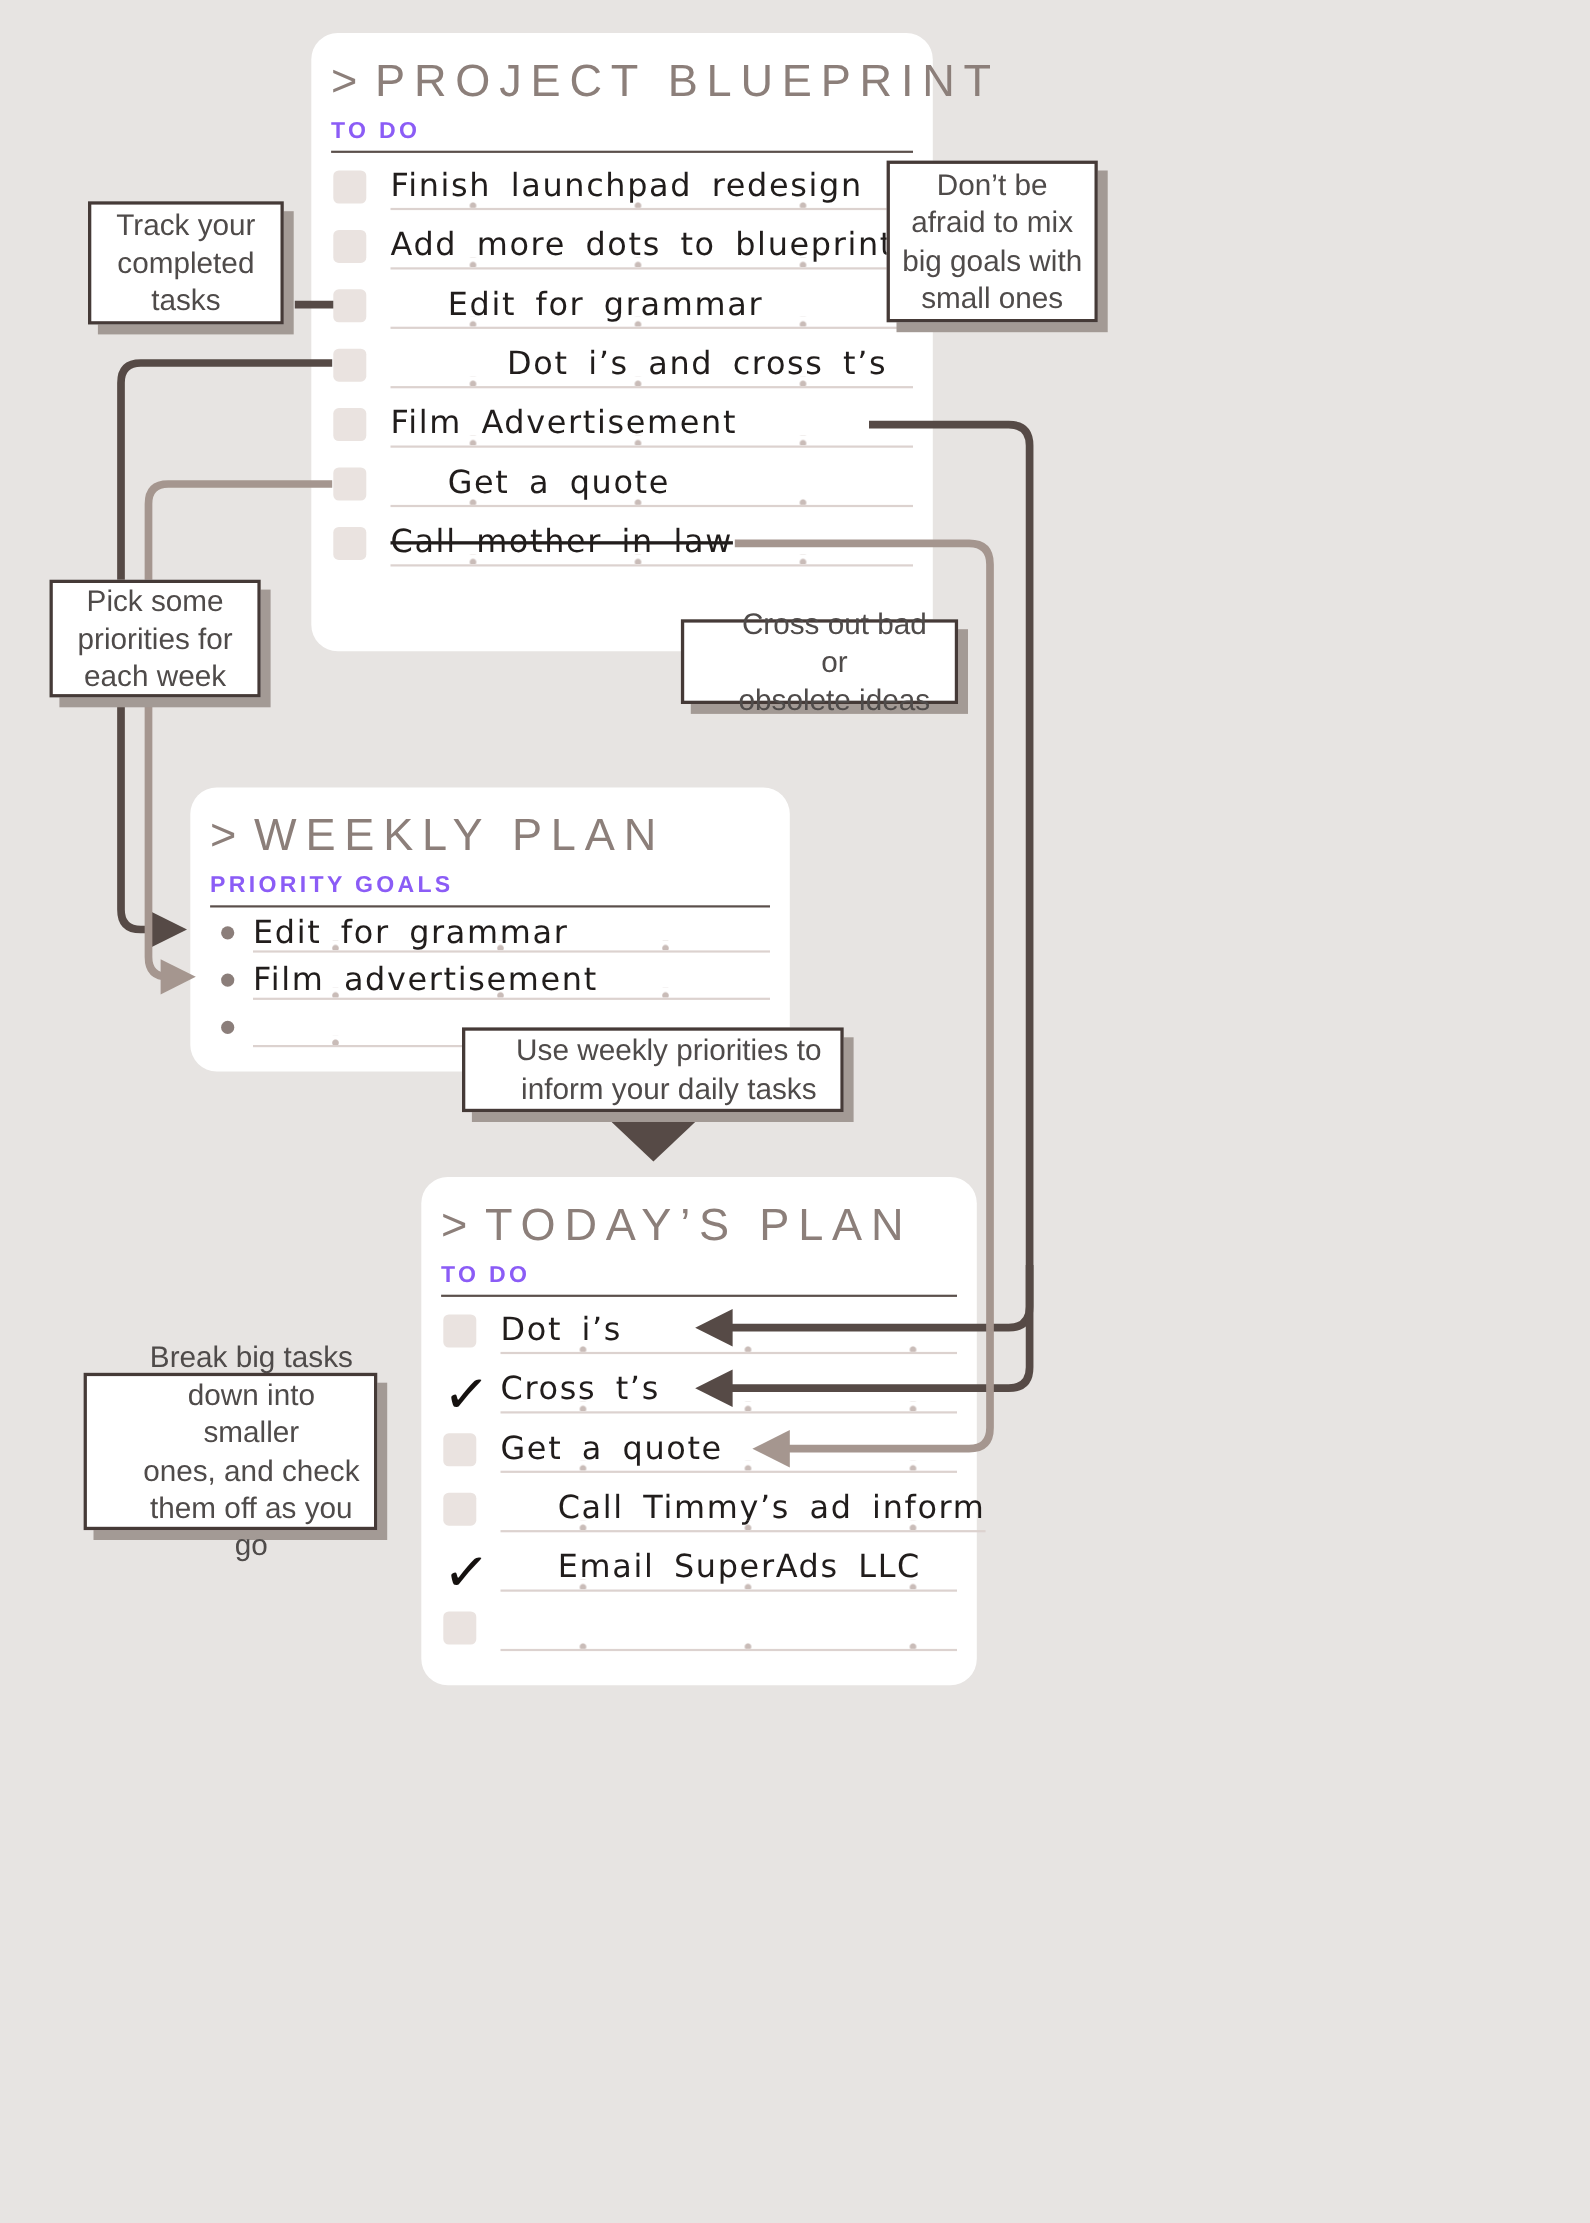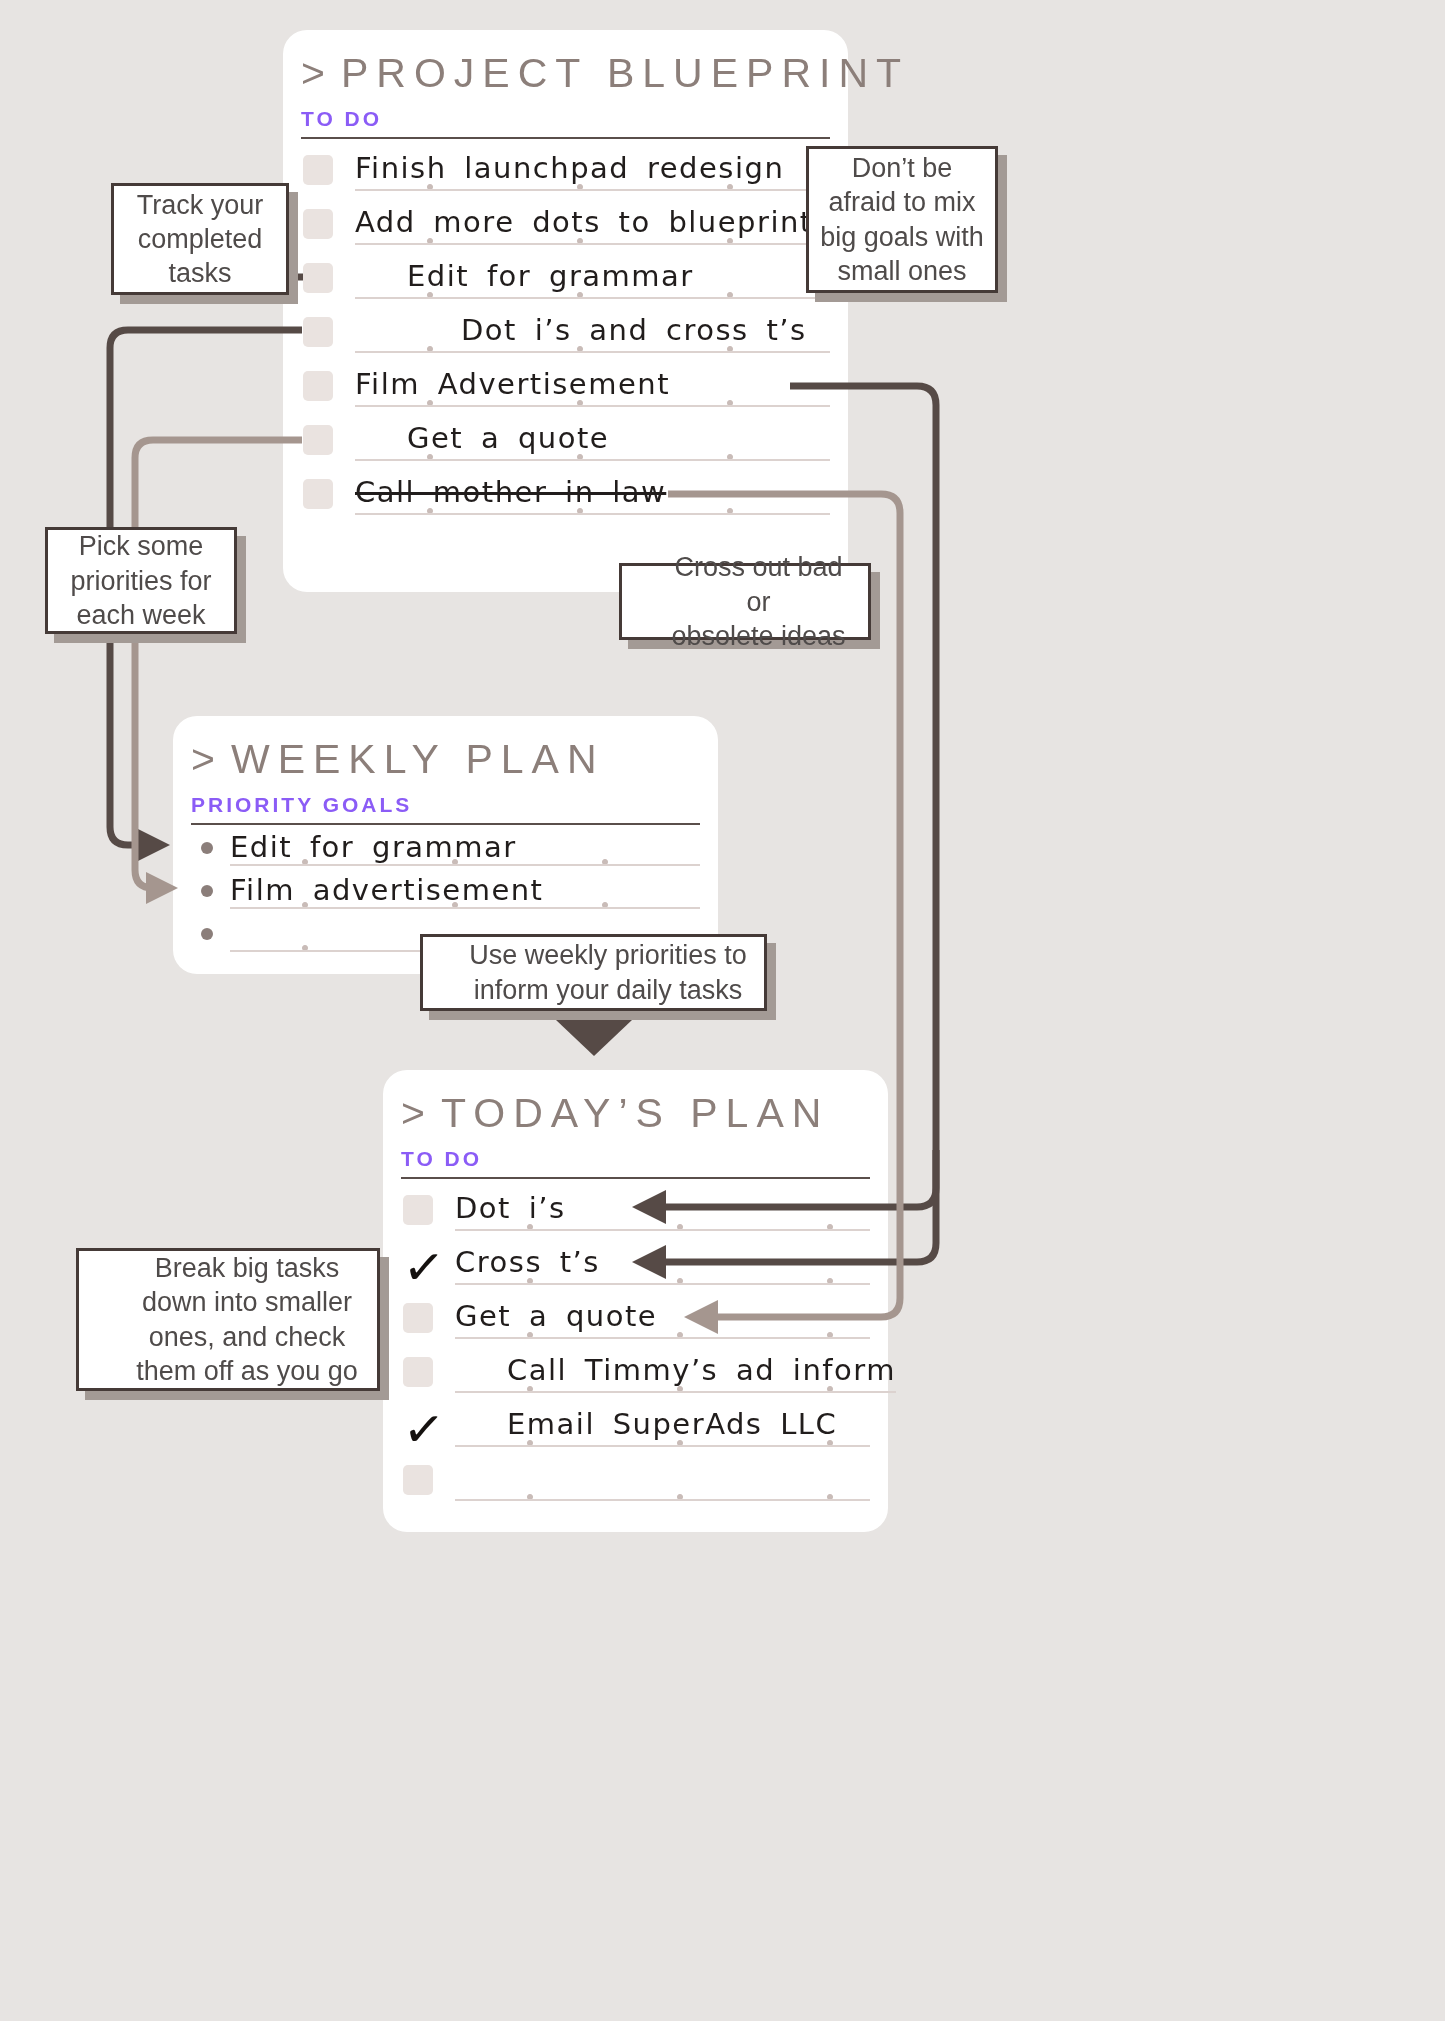--- a/index.html
+++ b/index.html
@@ -71,26 +71,26 @@
   }
 
   
   .callout {
     position:absolute; z-index:3; background:#ffffff;
     border:3px solid #453a37; box-shadow:9px 9px 0 #a39a95;
     display:flex; align-items:center; justify-content:center;
     text-align:center; color:#4f4b4a; font-size:27px; line-height:1.26;
     white-space:pre-line; box-sizing:border-box; padding:8px 10px;
   }
-  #callout-track     { left:111px;  top:183px;  width:178px; height:112px; }
+  #callout-track     { left:80px;  top:183px;  width:178px; height:112px; }
   #callout-mix       { left:806px; top:146px;  width:192px; height:147px; }
   #callout-pick      { left:45px;  top:527px;  width:192px; height:107px; }
   #callout-crossout  { left:619px; top:563px;  width:252px; height:77px;padding-left:37px;  }
   #callout-weekly    { left:420px; top:934px;  width:347px; height:77px;padding-left:39px;  }
-  #callout-break     { left:76px;  top:1248px; width:304px; height:143px;padding-left:48px; }
+  #callout-break     { left:76px;  top:1248px; width:267px; height:143px;padding-left:48px; }
 
   .tri {
     position:absolute; z-index:3; left:556px; top:1020px; width:0; height:0;
     border-left:38px solid transparent; border-right:38px solid transparent;
     border-top:36px solid #564a46;
   }
 
   
   .connectors { position:absolute; left:0; top:0; z-index:2; pointer-events:none; }
   .connectors path { fill:none; stroke-linejoin:round; }

